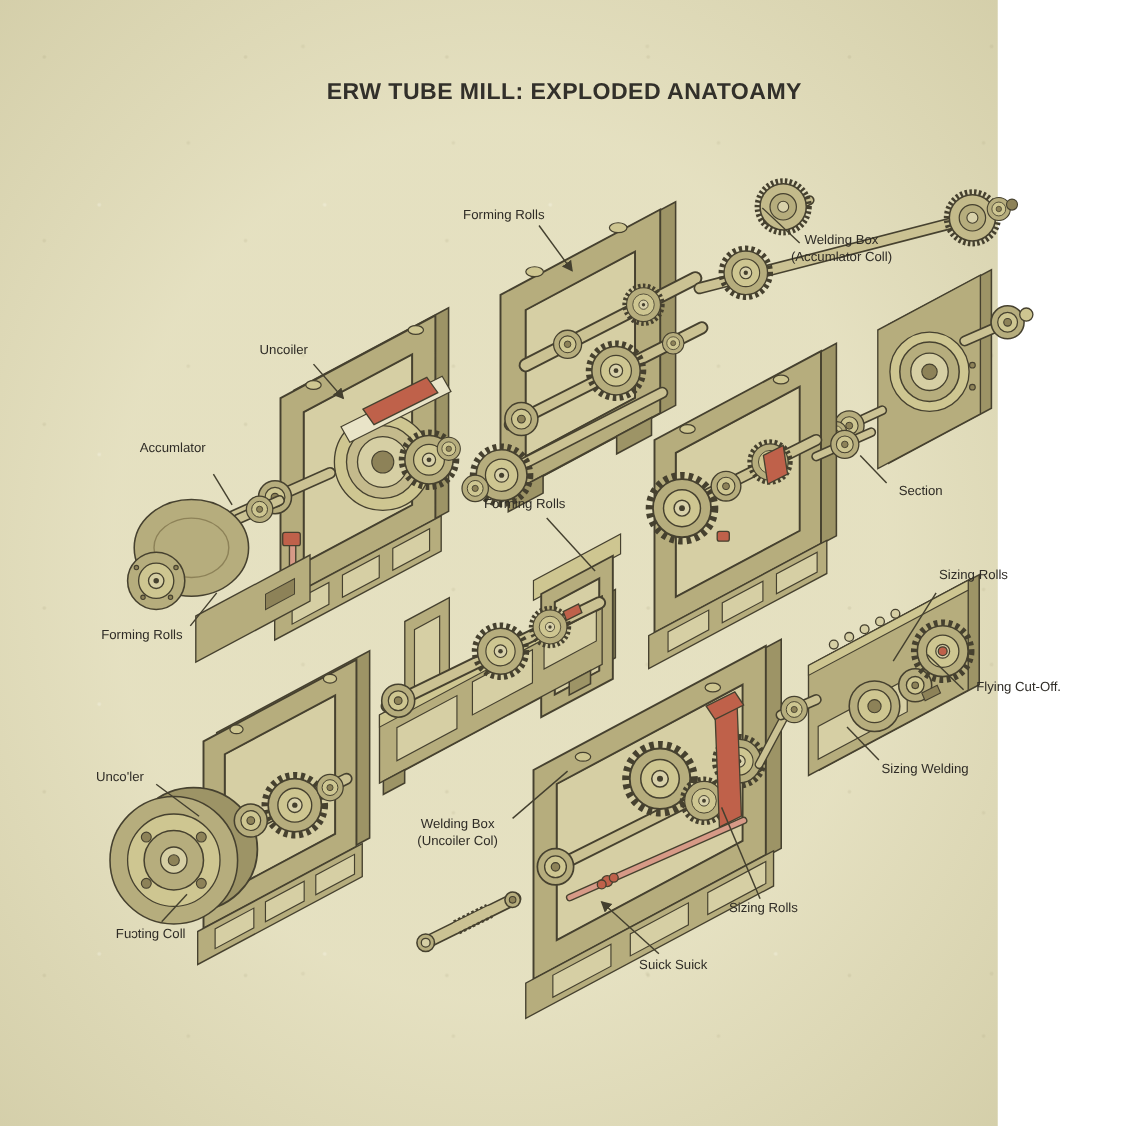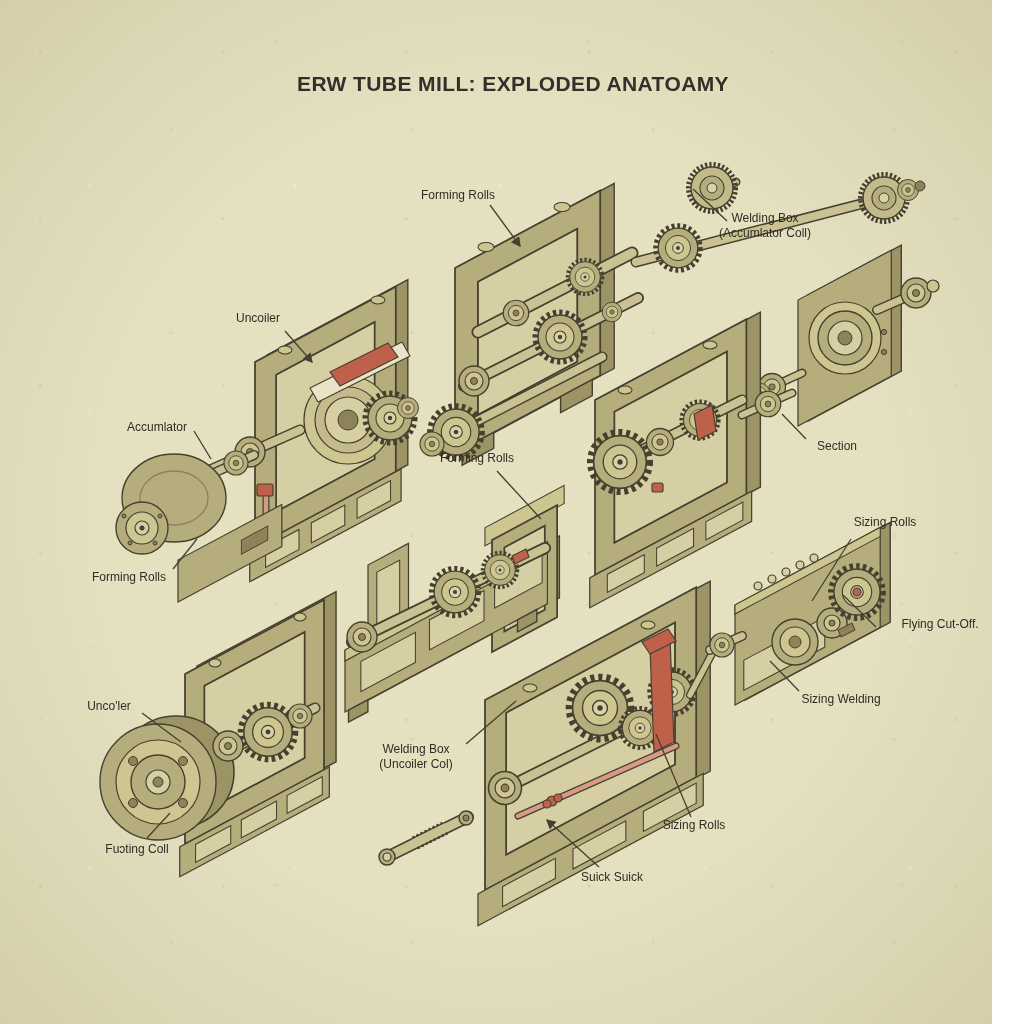--- a/index.html
+++ b/index.html
@@ -1,18 +1,18 @@
 <!DOCTYPE html>
 <html><head>
 <meta charset="utf-8">
 <style>
   html,body{margin:0;padding:0;}
   body{width:1024px;height:1024px;overflow:hidden;
     font-family:"Liberation Sans","DejaVu Sans",sans-serif;}
-  #canvas{position:relative;width:992px;height:1024px;
+  #canvas{position:relative;width:907px;height:1024px;
     background-color:#dcd7b4;
     background-image:
       radial-gradient(circle at 22% 31%, rgba(120,110,70,.10) 0 1px, transparent 2.2px),
       radial-gradient(circle at 71% 64%, rgba(120,110,70,.09) 0 1px, transparent 2.2px),
       radial-gradient(circle at 44% 82%, rgba(255,255,250,.25) 0 1px, transparent 2.2px),
       radial-gradient(circle at 88% 15%, rgba(120,110,70,.08) 0 1px, transparent 2.4px),
       radial-gradient(ellipse at 50% 50%, rgba(236,232,203,.55) 0 55%, rgba(190,183,140,.25) 100%);
     background-size:183px 167px,241px 203px,205px 227px,313px 281px,100% 100%;}
   #title{position:absolute;left:513px;top:72px;transform:translateX(-50%);
     font-size:21px;font-weight:bold;letter-spacing:.4px;color:#32302a;white-space:nowrap;}
@@ -355,31 +355,31 @@
 
   <div class="lbl" style="left:458px;top:188px;">Forming Rolls</div>
 
   <div class="lbl" style="left:765px;top:211px;">
     <div>Welding Box</div>
     <div>(Accumlator Coll)</div>
   </div>
 
   <div class="lbl" style="left:258px;top:311px;text-align:right;">Uncoiler</div>
 
-  <div class="lbl" style="left:157px;top:400px;margin-top:20px;">Accumlator</div>
+  <div class="lbl" style="left:157px;top:400px;">Accumlator</div>
 
   <div class="lbl" style="left:129px;top:570px;">Forming Rolls</div>
 
   <div class="lbl" style="left:477px;top:451px;">Forming Rolls</div>
 
   <div class="lbl" style="left:837px;top:439px;">Section</div>
 
   <div class="lbl" style="left:885px;top:515px;">Sizing Rolls</div>
 
-  <div class="lbl" style="left:926px;top:617px;margin-left:14px;">Flying Cut-Off.</div>
+  <div class="lbl" style="left:926px;top:617px;">Flying Cut-Off.</div>
 
   <div class="lbl" style="left:841px;top:692px;">Sizing Welding</div>
 
   <div class="lbl" style="left:109px;top:699px;">Unco'ler</div>
 
   <div class="lbl" style="left:416px;top:742px;">
     <div>Welding Box</div>
     <div>(Uncoiler Col)</div>
   </div>
 

